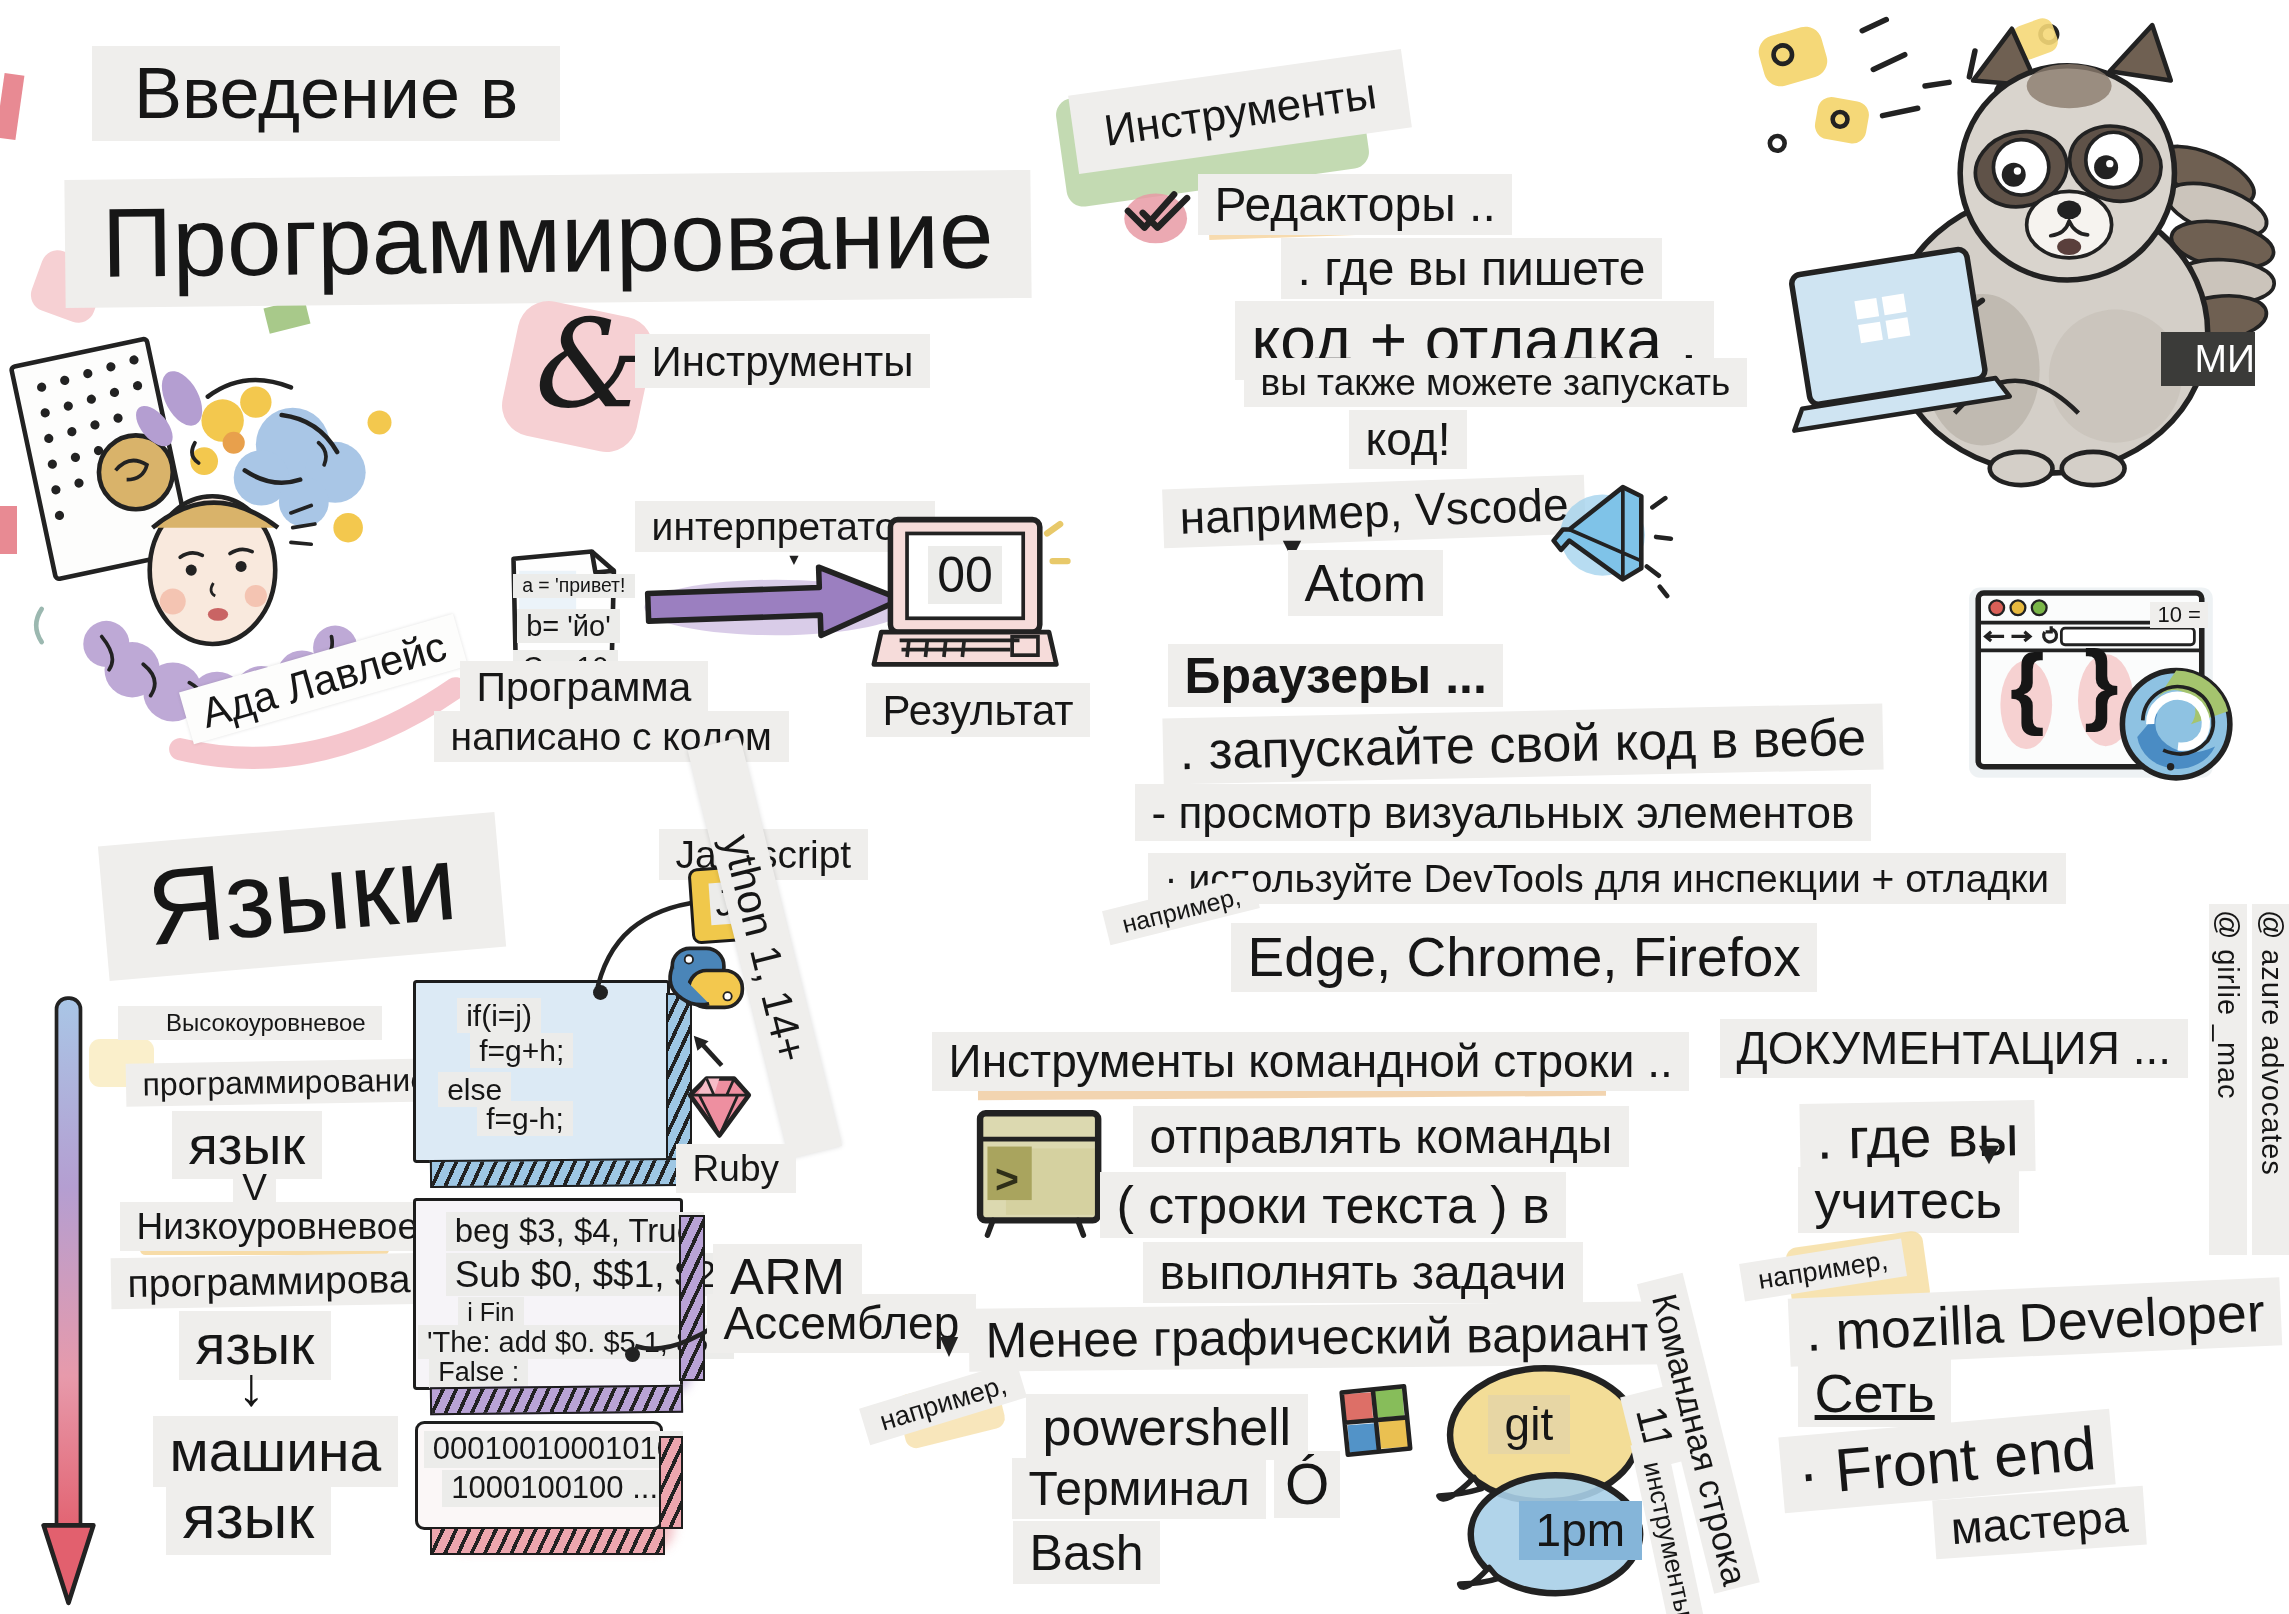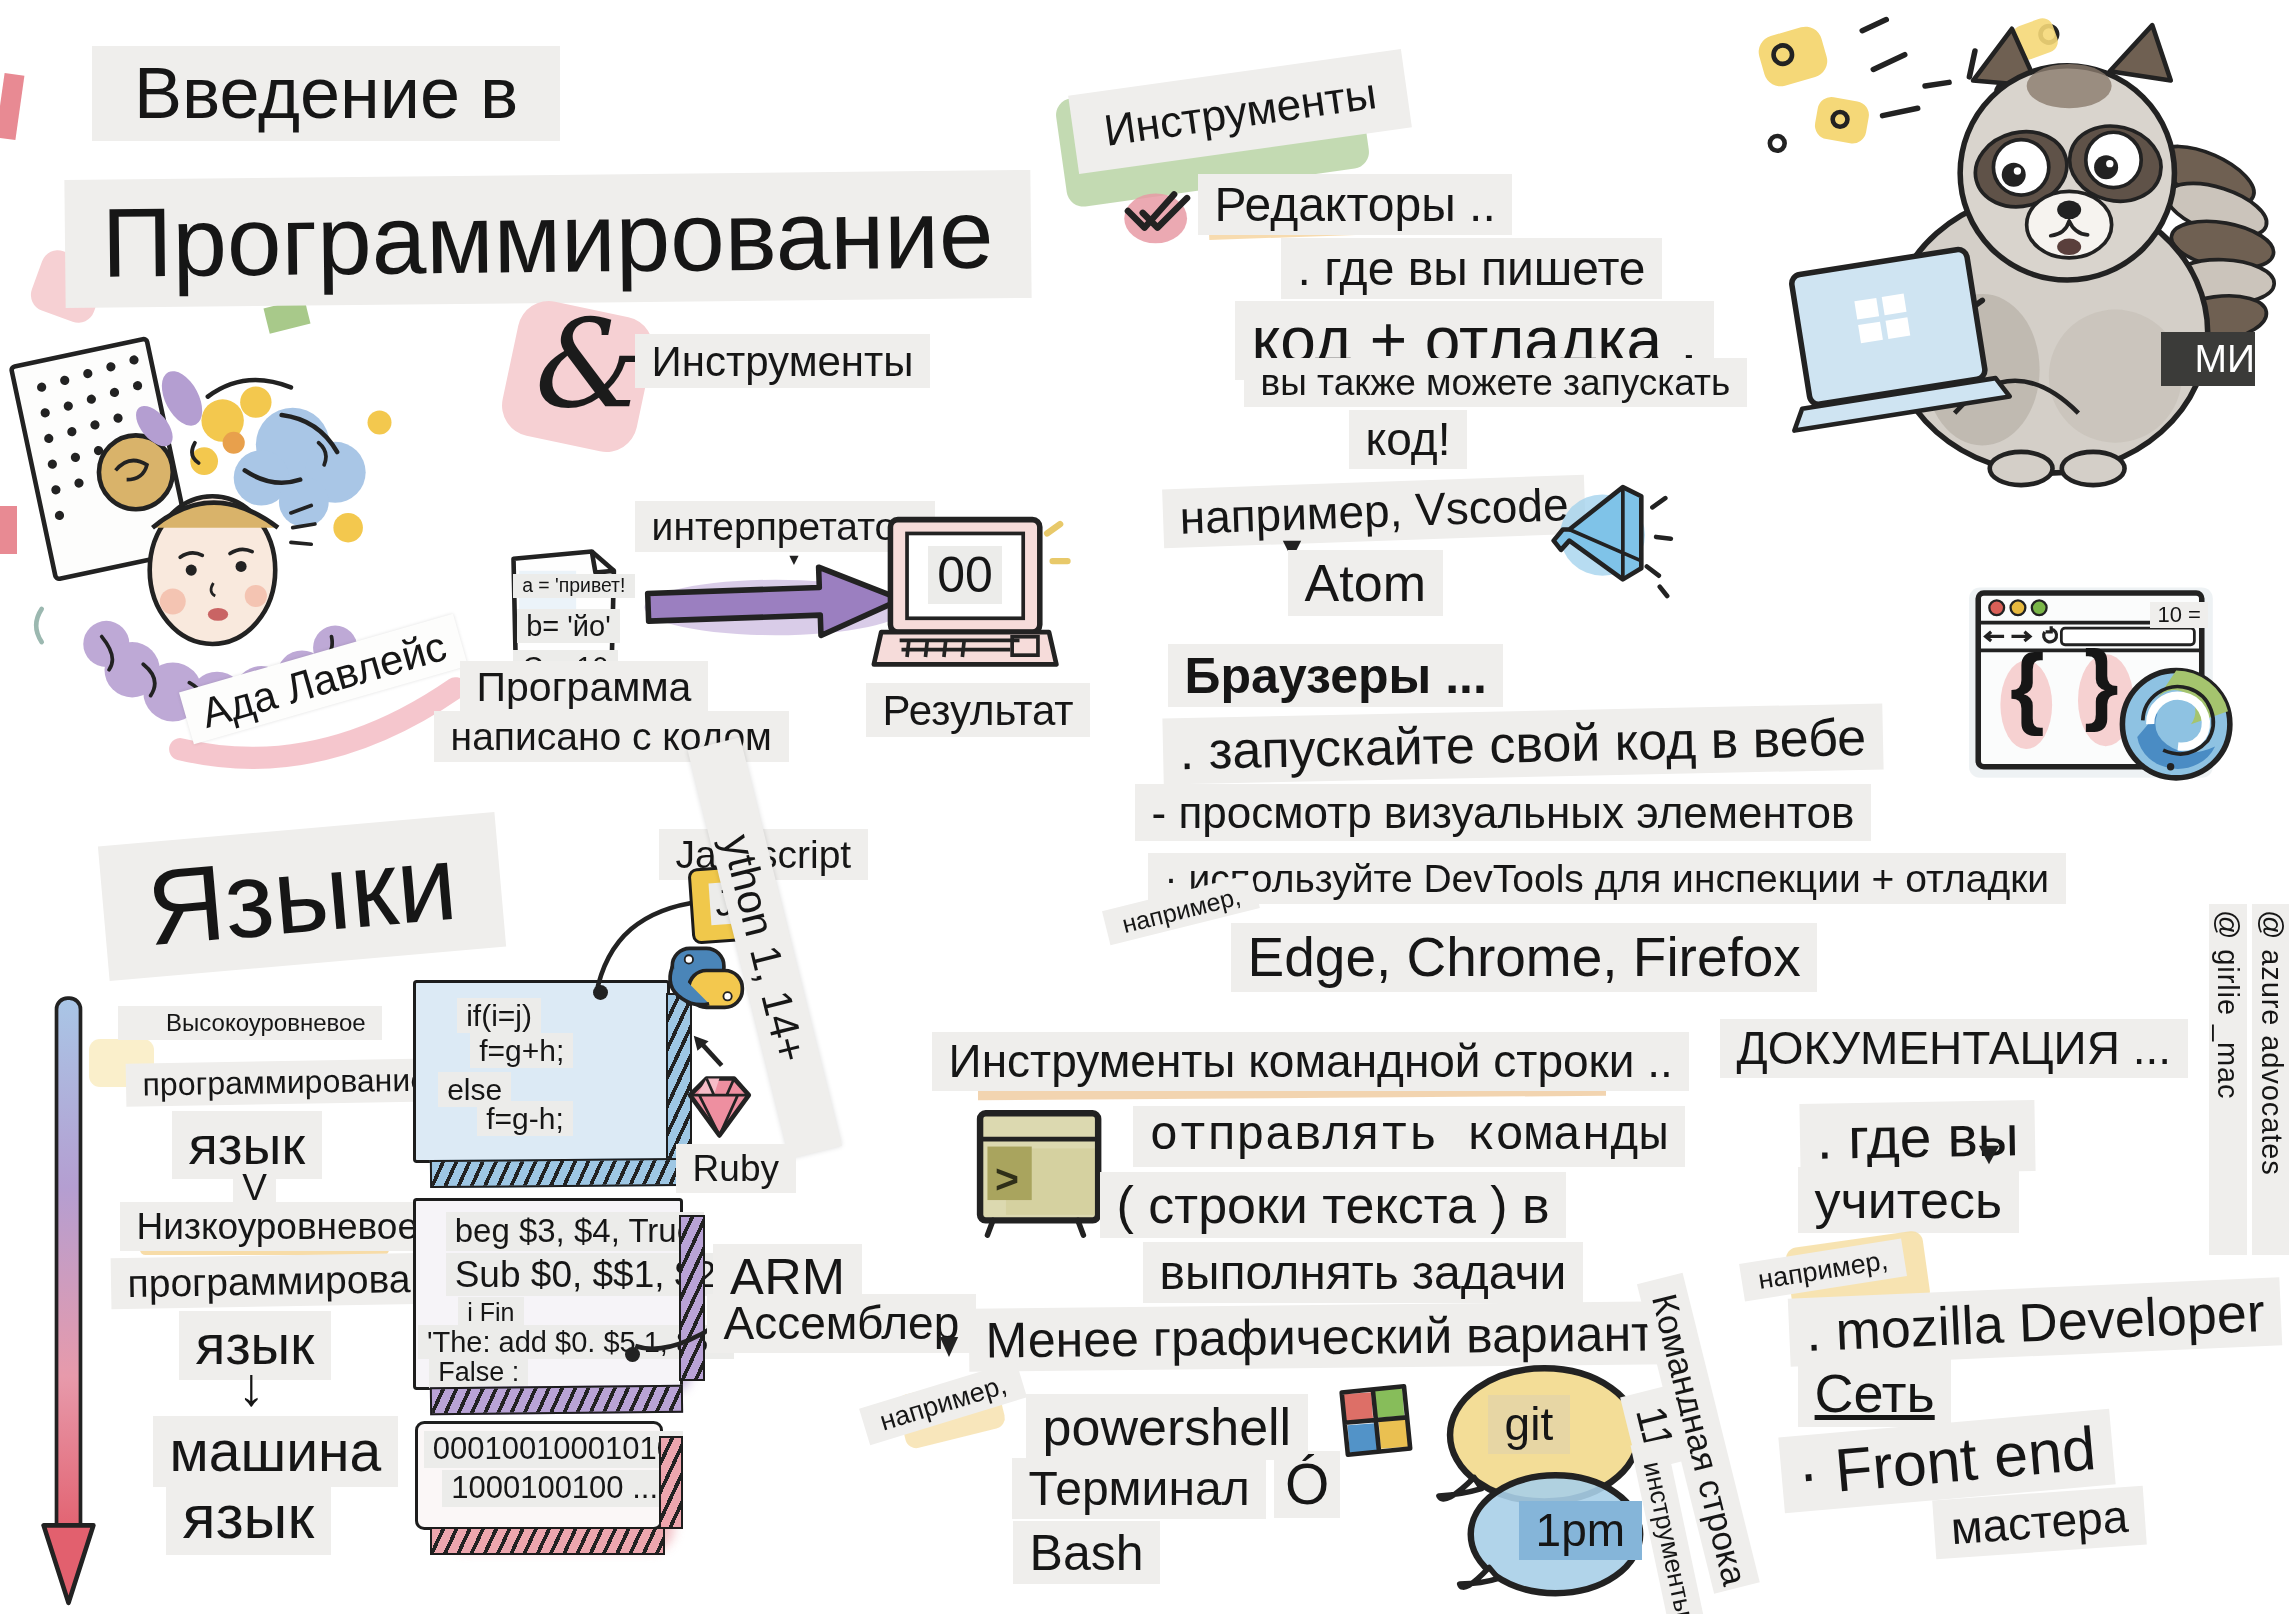--- a/index.html
+++ b/index.html
@@ -296,21 +296,21 @@
 
   <svg style="left:969px;top:1104px;" width="143" height="134" viewBox="0 0 155 145">
     <rect x="40" y="48" width="100" height="72" fill="#c5c083" opacity="0.85"></rect>
     <rect x="12" y="10" width="128" height="116" rx="6" fill="#d6d2a2" fill-opacity="0.85" stroke="#222" stroke-width="7"></rect>
     <line x1="14" y1="38" x2="138" y2="38" stroke="#222" stroke-width="5"></line>
     <rect x="20" y="46" width="48" height="58" fill="#a9a45e"></rect>
     <path d="M26,126 l-6,16 M118,126 l6,16" stroke="#222" stroke-width="6" stroke-linecap="round"></path>
   </svg>
   <div class="abs" style="left:995px;top:1156px;font-size:41px;color:#2f2f18;font-weight:bold;">&gt;</div>
 
-  <div class="chip" style="left:1133px;top:1106px;font-size:48px;font-family:Liberation Mono, monospace;">отправлять команды</div>
+  <div class="chip" style="left:1133px;top:1106px;font-size:48px;">отправлять команды</div>
   <div class="chip" style="left:1100px;top:1172px;font-size:52px;">( строки текста ) в</div>
   <div class="chip" style="left:1143px;top:1242px;font-size:48px;">выполнять задачи</div>
   <div class="chip" style="left:969px;top:1305px;font-size:50px;transform:rotate(-0.6deg);">Менее графический вариант</div>
 
   <div class="abs" style="left:900px;top:1384px;width:102px;height:55px;background:#f5dc9e;opacity:0.7;border-radius:11px;transform:rotate(-14deg);"></div>
   <div class="chip" style="left:861px;top:1384px;font-size:27px;transform:rotate(-17deg);">например,</div>
 
   <div class="chip" style="left:1026px;top:1394px;font-size:52px;">powershell</div>
   <svg style="left:1338px;top:1381px;" width="76" height="81" viewBox="0 0 82 88">
     <g transform="rotate(-4 40 44)">

